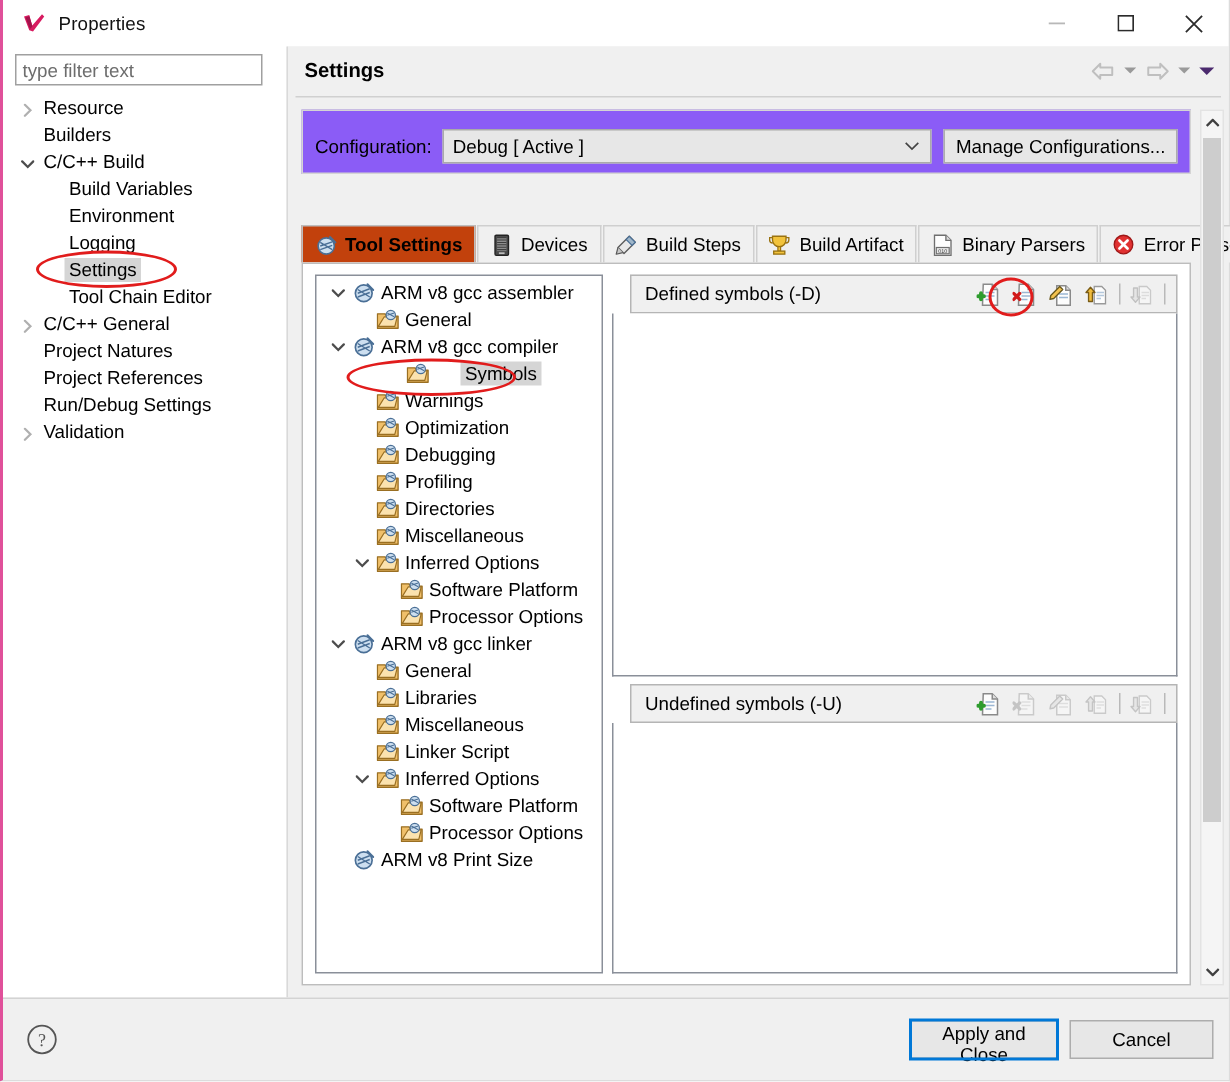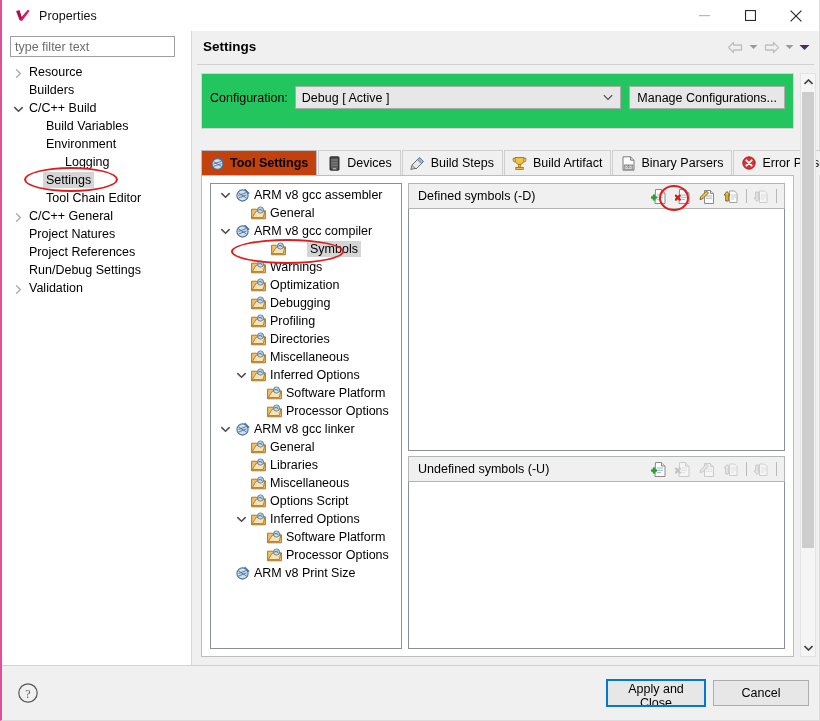--- a/index.html
+++ b/index.html
@@ -110,23 +110,23 @@
   .nav-arrow, .nav-caret { display: flex; align-items: center; justify-content: center; }
   .nav-arrow { width: 19px; height: 16px; }
   .nav-caret { width: 13px; height: 16px; }
   #header-rule {
     position: absolute; left: 5px; right: 5px; top: 33px; height: 1px;
     background: #d0d0d0;
   }
 
   
   #config-group {
-    position: absolute; left: 9px; top: 42px; right: 25px; height: 56px;
+    position: absolute; left: 9px; top: 42px; right: 25px; height: 43px;
     border: 1px solid #d4d4d4;
-    background: #22c55e;
+    background: #8b5cf6;
   }
   #config-row {
     position: absolute; left: 8px; top: 12px; right: 8px; height: 23px;
     display: flex; align-items: center;
   }
   #config-label { font-size: 12.5px; margin-right: 7px; }
   #config-combo {
     flex: 1 1 auto; height: 23px;
     border: 1px solid #aaaaaa;
     background: #e7e7e7;
@@ -205,21 +205,21 @@
   .ttree-label { padding: 0 3px; line-height: 16px; }
   .ttree-row.selected .ttree-label { background: #d5d5d5; }
   .ttree-icon { width: 18px; height: 18px; display:flex; align-items:center; justify-content:center; flex:0 0 18px; }
 
   
   .sym-panel { position: absolute; }
   #defined-panel { left: 206px; top: 7px; right: 8px; height: 268px; }
   #undefined-panel { left: 206px; top: 280px; right: 8px; bottom: 7px; }
 
   .sym-header {
-    position: absolute; left: 0; top: 0; right: 0; height: 26px;
+    position: absolute; left: 12px; top: 0; right: 0; height: 26px;
     background: #f0f0f0;
     border: 1px solid #b5b5b5;
     display: flex; align-items: center;
   }
   .sym-title { margin-left: 9px; font-size: 12.5px; }
   .sym-tools {
     position: absolute; right: 6px; top: 0; bottom: 0;
     display: flex; align-items: center; gap: 3px;
   }
   .sym-tool { width: 21px; height: 20px; display: flex; align-items: center; justify-content: center; cursor: default; }
@@ -350,21 +350,21 @@
         <span class="ltree-label">C/C++ Build</span>
       </div>
       <div class="ltree-row" style="padding-left: 25px;">
         <span class="twisty"></span>
         <span class="ltree-label">Build Variables</span>
       </div>
       <div class="ltree-row" style="padding-left: 25px;">
         <span class="twisty"></span>
         <span class="ltree-label">Environment</span>
       </div>
-      <div class="ltree-row" style=" margin-left: 44px;">
+      <div class="ltree-row" style="padding-left: 25px;">
         <span class="twisty"></span>
         <span class="ltree-label">Logging</span>
       </div>
       <div class="ltree-row selected" style="padding-left: 25px;">
         <span class="twisty"></span>
         <span class="ltree-label">Settings</span>
       </div>
       <div class="ltree-row" style="padding-left: 25px;">
         <span class="twisty"></span>
         <span class="ltree-label">Tool Chain Editor</span>
@@ -739,21 +739,21 @@
           <div class="ttree-row" style="padding-left: 22px;">
             <span class="twisty"></span>
             <span class="ttree-icon">
               <svg width="15" height="14" viewBox="0 0 15 14">
                 <path d="M0.6 3.2 h5 l1.3 1.6 h7.5 v8 h-13.8 z" fill="#f0c06a" stroke="#9a6f22" stroke-width="0.9" stroke-linejoin="round"></path>
                 <path d="M5.2 5.2 h8.6 l-1.6 6.4 h-11 z" fill="#fbe2ae" stroke="#9a6f22" stroke-width="0.8" stroke-linejoin="round"></path>
                 <circle cx="9.5" cy="4" r="3.1" fill="#cddff0" stroke="#4a6f96" stroke-width="0.8"></circle>
                 <path d="M7.2 2.7 L11.8 5.2 M7.2 4.2 L11.8 2.7" stroke="#4a6f96" stroke-width="0.7"></path>
               </svg>
             </span>
-            <span class="ttree-label">Options Script</span>
+            <span class="ttree-label">Linker Script</span>
           </div>
           <div class="ttree-row" style="padding-left: 22px;">
             <span class="twisty">
               <svg width="9" height="7" viewBox="0 0 9 7">
                 <path d="M0.8 1.6 L4.5 5.3 L8.2 1.6" fill="none" stroke="#4d4d4d" stroke-width="1.5" stroke-linecap="round"></path>
               </svg>
             </span>
             <span class="ttree-icon">
               <svg width="15" height="14" viewBox="0 0 15 14">
                 <path d="M0.6 3.2 h5 l1.3 1.6 h7.5 v8 h-13.8 z" fill="#f0c06a" stroke="#9a6f22" stroke-width="0.9" stroke-linejoin="round"></path>

